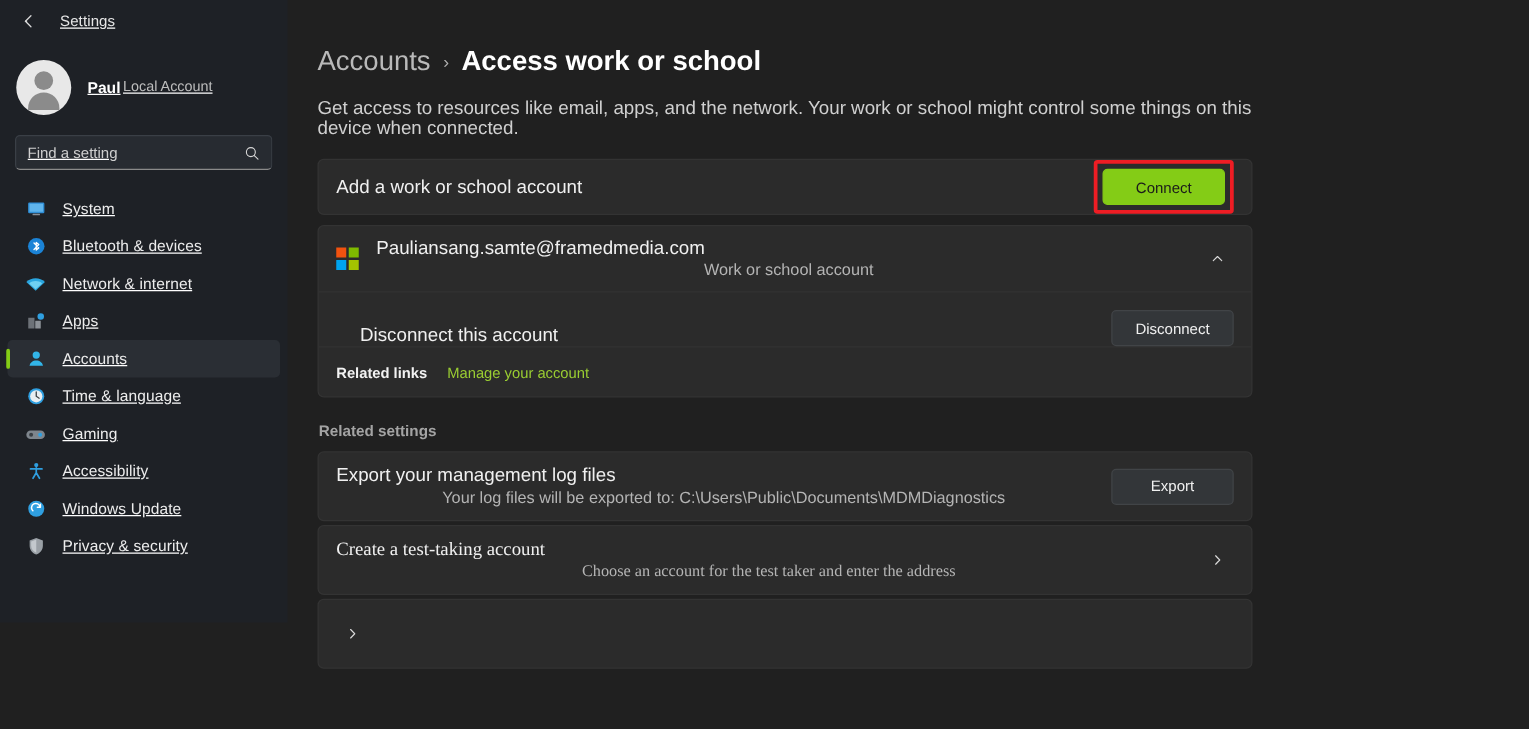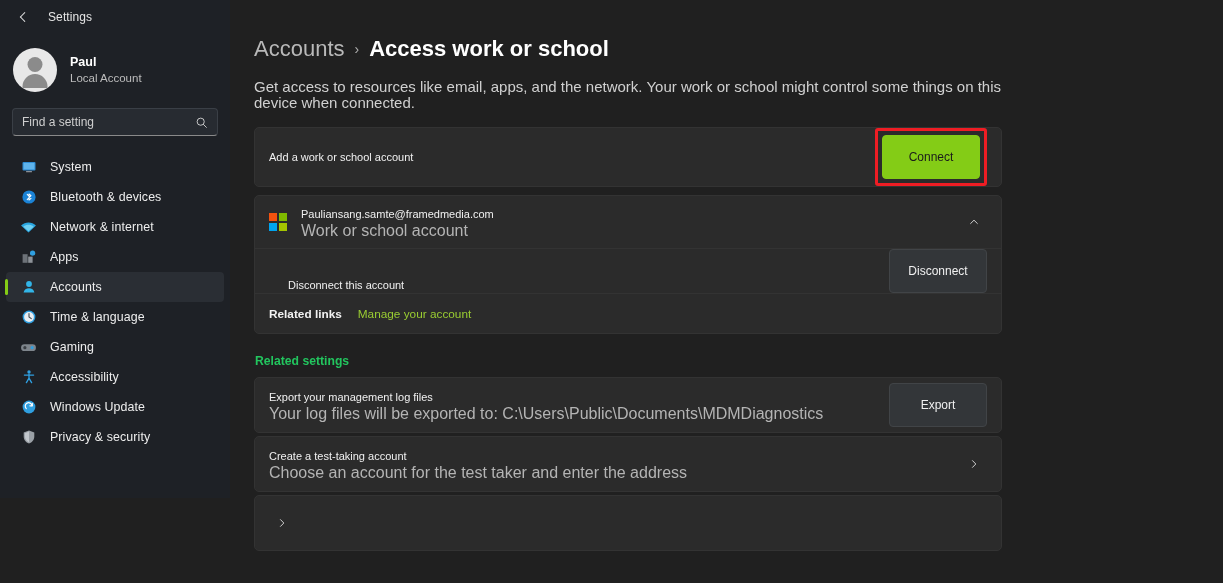--- a/index.html
+++ b/index.html
@@ -23,20 +23,21 @@
   }
 
   
   .sidebar {
     width: 230px;
     min-width: 230px;
     height: 498px;
     background: #1e2126;
     padding-top: 0;
     position: relative;
+    text-decoration: underline;
   }
 
   .titlebar {
     height: 34px;
     display: flex;
     align-items: center;
     padding-left: 10px;
     gap: 12px;
   }
   .back-btn {
@@ -80,21 +81,21 @@
     transform: translateX(-50%);
   }
   .avatar .body {
     position: absolute;
     width: 25px; height: 14px;
     border-radius: 13px 13px 0 0;
     background: #8b8b8b;
     left: 50%; bottom: 4px;
     transform: translateX(-50%);
   }
-  .user-text { display: flex; flex-direction: column; gap: 2px; }
+  .user-text { display: flex; flex-direction: row; gap: 2px; }
   .user-name { font-size: 12.5px; font-weight: bold; color: #ffffff; line-height: 14px; }
   .user-sub  { font-size: 11.5px; color: #bdbdbd; line-height: 14px; }
 
   .search-wrap {
     margin: 12px 12px 0 12px;
     height: 28px;
     background: #272b31;
     border: 1px solid #3a3f46;
     border-bottom: 1px solid #8a8a8a;
     border-radius: 4px;
@@ -183,32 +184,32 @@
     margin-bottom: 3px;
   }
   .card.spaced { margin-bottom: 8px; }
 
   .row {
     display: flex;
     align-items: center;
     min-height: 44px;
     padding: 0 14px 0 14px;
   }
-  .row.clickable { cursor: pointer; }
+  .row.clickable { cursor: pointer; font-family: Liberation Serif, serif; }
   .row-text { flex: 1; display: flex; flex-direction: column; gap: 2px; }
-  .row-title { font-size: 11px; color: #f0f0f0; line-height: 16px; }
-  .row-sub { font-size: 16px; color: #b4b4b4; line-height: 14px; }
+  .row-title { font-size: 15px; color: #f0f0f0; line-height: 16px; }
+  .row-sub { font-size: 13px; color: #b4b4b4; line-height: 14px; text-align: center; }
 
   
   .card-add { margin-bottom: 8px; }
   .card-add .row { min-height: 43px; }
 
   .btn {
     min-width: 98px;
-    height: 44px;
+    height: 29px;
     padding: 0 14px;
     background: #333639;
     border: 1px solid #414447;
     border-radius: 4px;
     color: #f0f0f0;
     font-size: 12px;
     font-family: "Liberation Sans", sans-serif;
     cursor: pointer;
     display: inline-flex;
     align-items: center;
@@ -271,21 +272,21 @@
   .link {
     font-size: 11.8px;
     color: var(--accent, #9acd32);
     text-decoration: none;
     cursor: pointer;
   }
 
   .section-head {
     font-size: 12.2px;
     font-weight: bold;
-    color: #22c55e;
+    color: #a3a3a3;
     margin: 20px 0 9px 1px;
   }
 
   .row-tall { min-height: 54px; }
 
   .arrow-right {
     width: 26px; height: 26px;
     display: flex; align-items: center; justify-content: center;
     color: #d9d9d9;
   }

